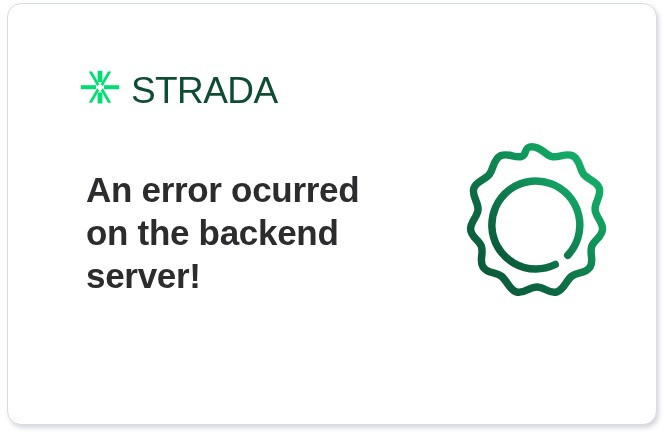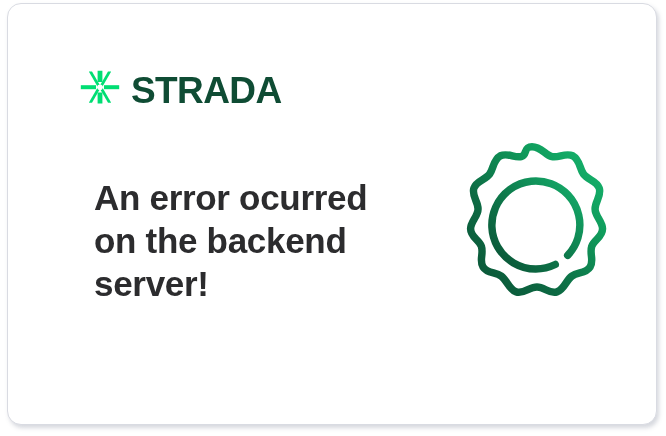--- a/index.html
+++ b/index.html
@@ -49,34 +49,34 @@
     width: 40px;
     height: 40px;
     display: block;
     flex: 0 0 auto;
   }
 
   .brand-word {
     font-family: "Liberation Sans", sans-serif;
     font-size: 37px;
     line-height: 37px;
-    font-weight: bold;
+    font-weight: normal;
     letter-spacing: -0.6px;
     color: #0f4c34;
     white-space: nowrap;
     display: block;
   }
 
   
   .headline {
     position: absolute;
     left: 78px;
     top: 164px;
     width: 300px;
-    margin: 8px;
+    margin: 0;
     font-family: "Liberation Sans", sans-serif;
     font-size: 35px;
     line-height: 43px;
     font-weight: bold;
     letter-spacing: -0.3px;
     color: #2c2c2e;
     white-space: pre-line;
   }
 
   

